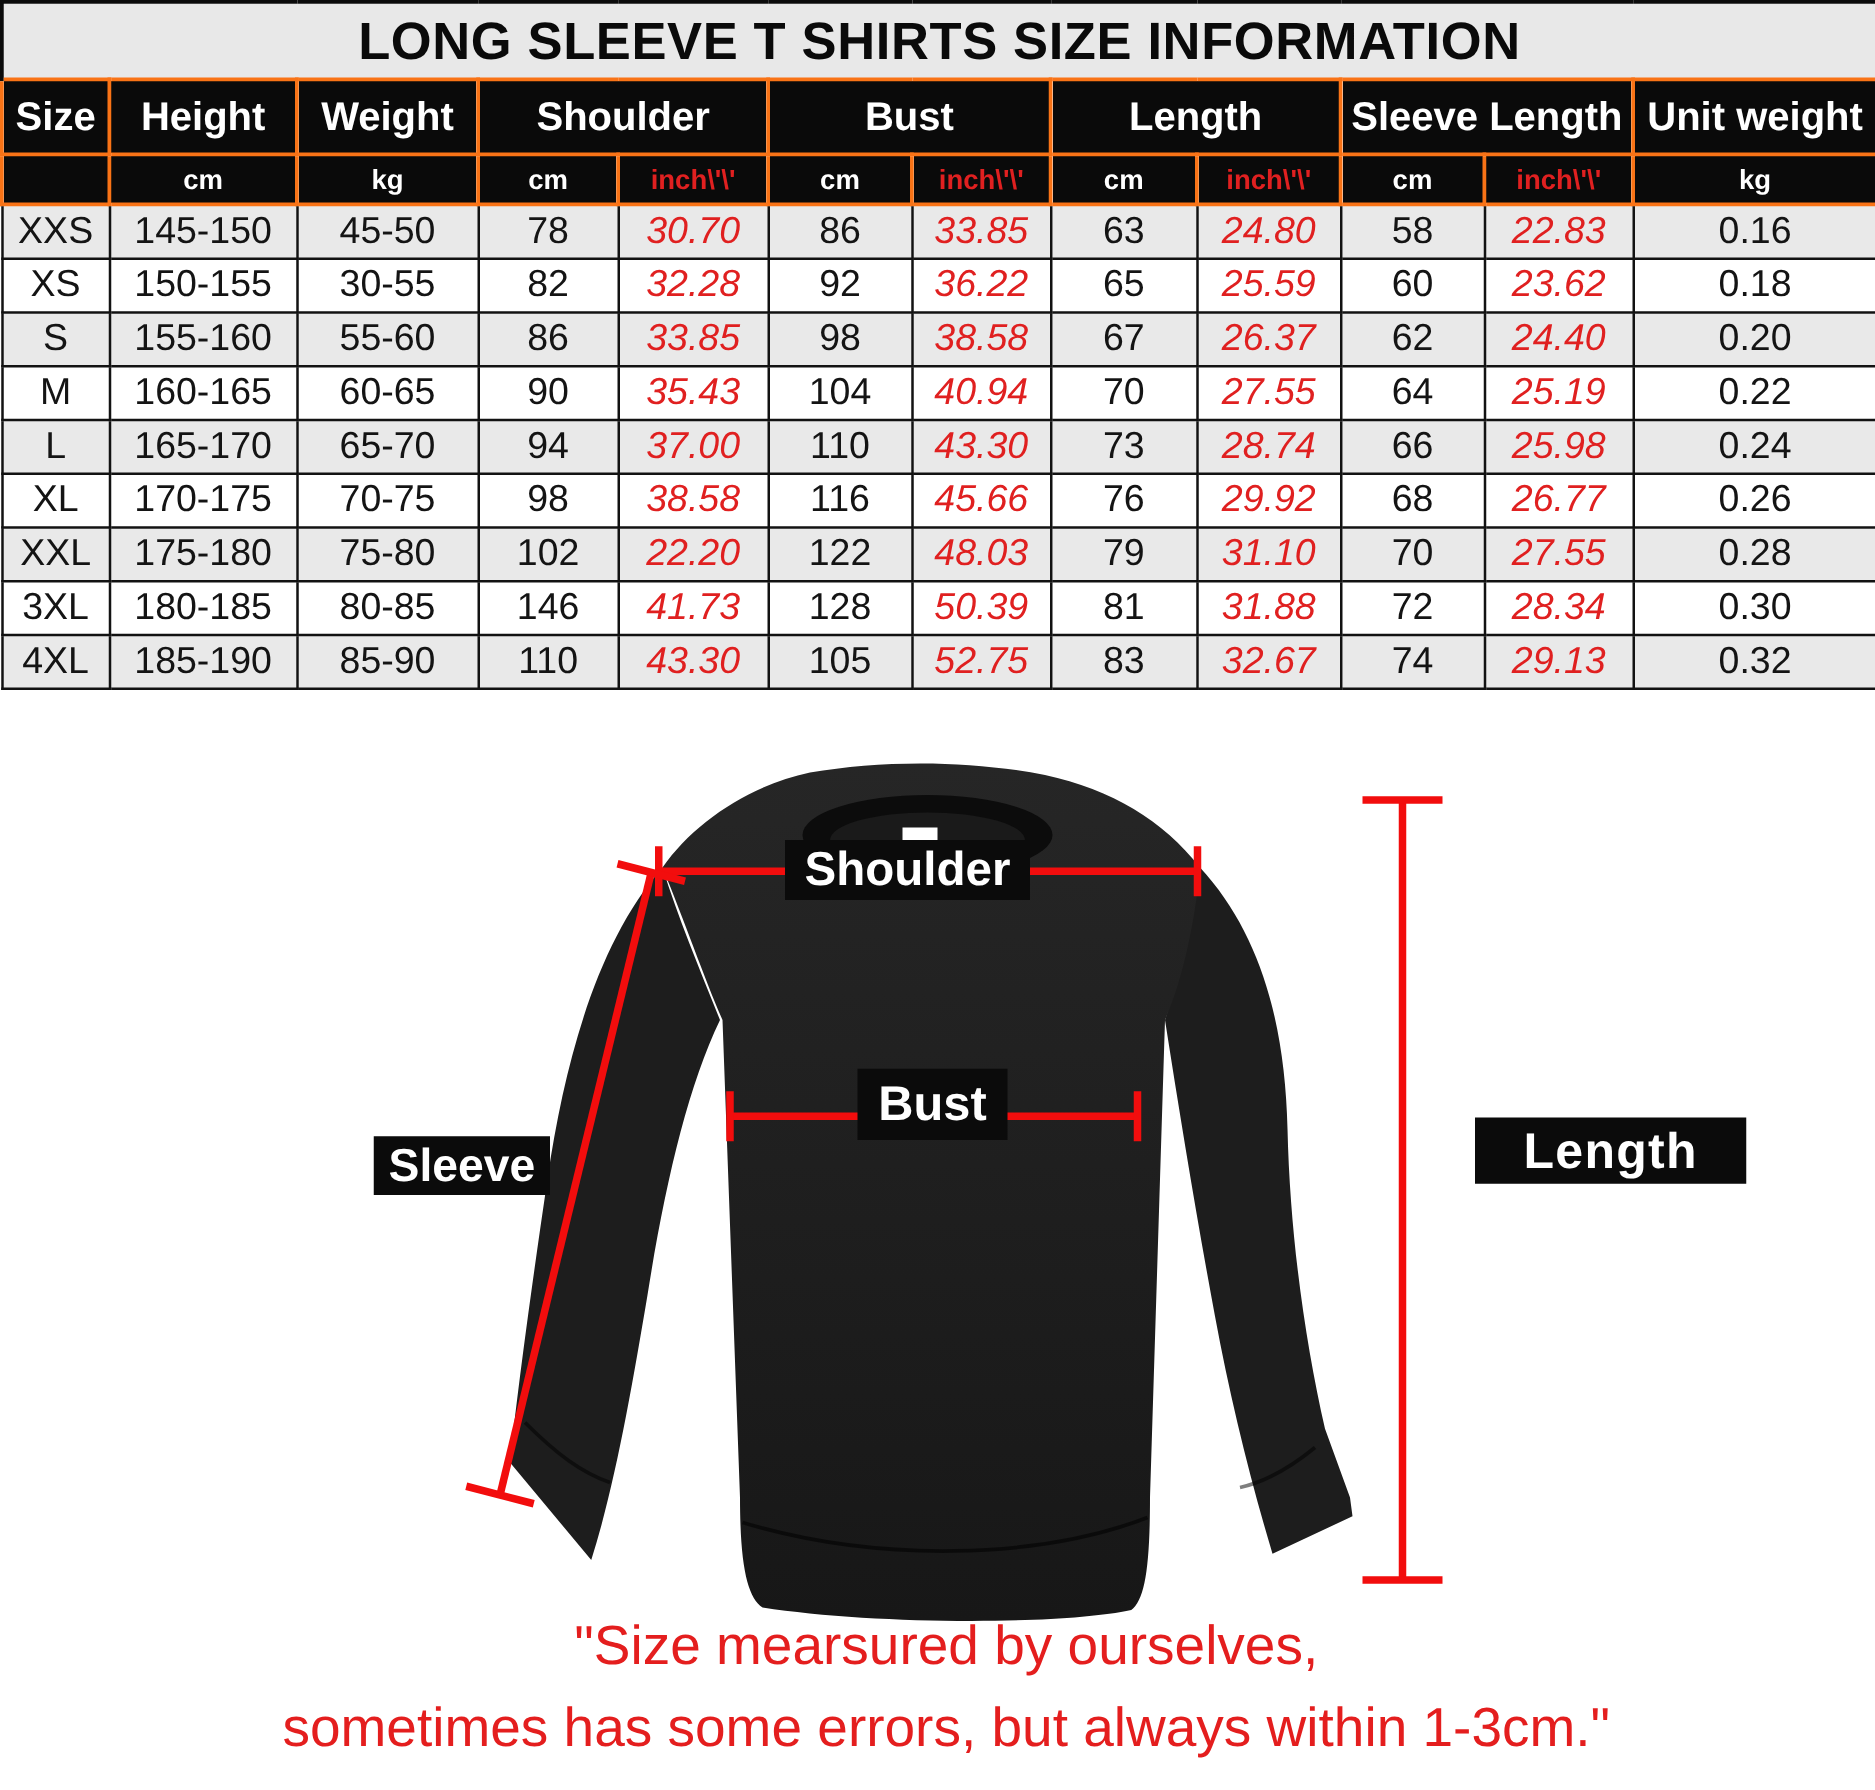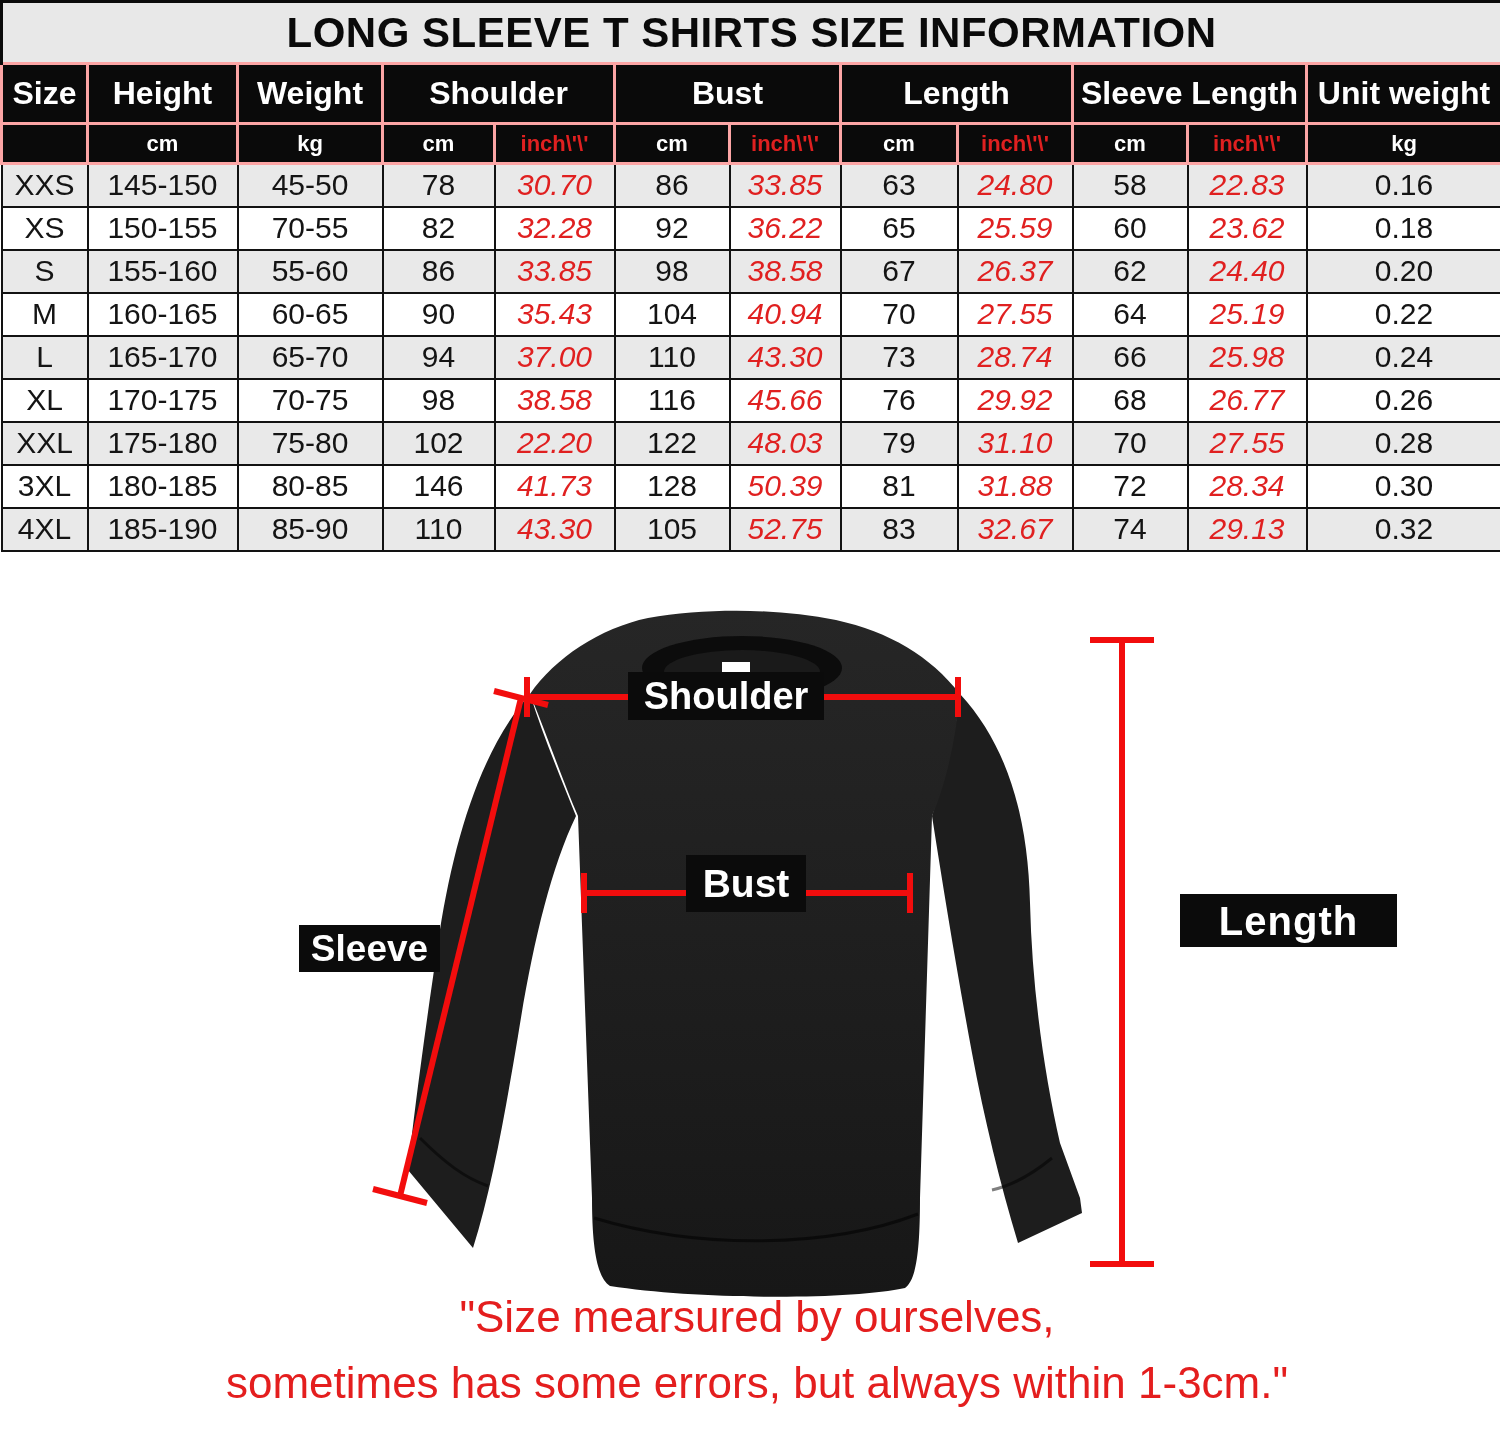--- a/index.html
+++ b/index.html
@@ -17,42 +17,42 @@
   table.size-table td {
     text-align:center; vertical-align:middle; overflow:hidden; white-space:nowrap;
   }
   td.title-cell {
     background:var(--title-gray,#e8e8e8); color:#0a0a0a;
     font-size:42px; font-weight:bold; height:62px;
     border:3px solid #0b0b0b; border-bottom:none; letter-spacing:.5px;
   }
   td.hcell {
     background:var(--header-black,#0a0a0a); color:#ffffff;
-    font-weight:bold; border:3px solid #fca5a5;
+    font-weight:bold; border:3px solid #f97316;
   }
   td.head-row-cell { font-size:32px; height:60px; }
   td.sub-row-cell  { font-size:22px; height:40px; }
   td.sub-row-cell.red { color:var(--accent-red,#e02020); }
   tbody.data-body td {
     font-size:30px; color:#141414; height:43px;
     border:2px solid #121212; background:#ffffff; font-weight:normal;
   }
   tbody.data-body tr:nth-child(odd) td { background:var(--row-gray,#e9e9e9); }
   tbody.data-body td.red { color:var(--accent-red,#e02020);font-style:italic; }
 
   
   .diagram { position:absolute; left:0; top:598px; width:1500px; height:834px; background:#ffffff; }
   .diagram svg { position:absolute; left:0; top:0; }
   .measure-label {
     position:absolute; background:#0b0b0b; color:#ffffff; font-weight:bold;
     display:flex; align-items:center; justify-content:center; line-height:1;
   }
   .lbl-shoulder { left:628px; top:74px;  width:196px; height:48px; font-size:38px; }
   .lbl-bust     { left:686px; top:257px; width:120px; height:57px; font-size:39px; }
-  .lbl-sleeve   { left:299px; top:327px; width:141px; height:47px; font-size:37px; }
+  .lbl-sleeve   { left:299px; top:311px; width:141px; height:47px; font-size:37px; }
   .lbl-length   { left:1180px;top:296px; width:217px; height:53px; font-size:40px; letter-spacing:1px; }
 
   .note {
     position:absolute; left:0; top:686px; width:1514px; text-align:center;
     color:var(--note-red,#e41e1e); font-size:44px; line-height:66px; font-weight:normal;
   }
 </style>
 </head>
 <body>
 
@@ -111,21 +111,21 @@
         <td class="red">33.85</td>
         <td>63</td>
         <td class="red">24.80</td>
         <td>58</td>
         <td class="red">22.83</td>
         <td>0.16</td>
       </tr>
       <tr>
         <td>XS</td>
         <td>150-155</td>
-        <td>70-55</td>
+        <td>30-55</td>
         <td>82</td>
         <td class="red">32.28</td>
         <td>92</td>
         <td class="red">36.22</td>
         <td>65</td>
         <td class="red">25.59</td>
         <td>60</td>
         <td class="red">23.62</td>
         <td>0.18</td>
       </tr>

